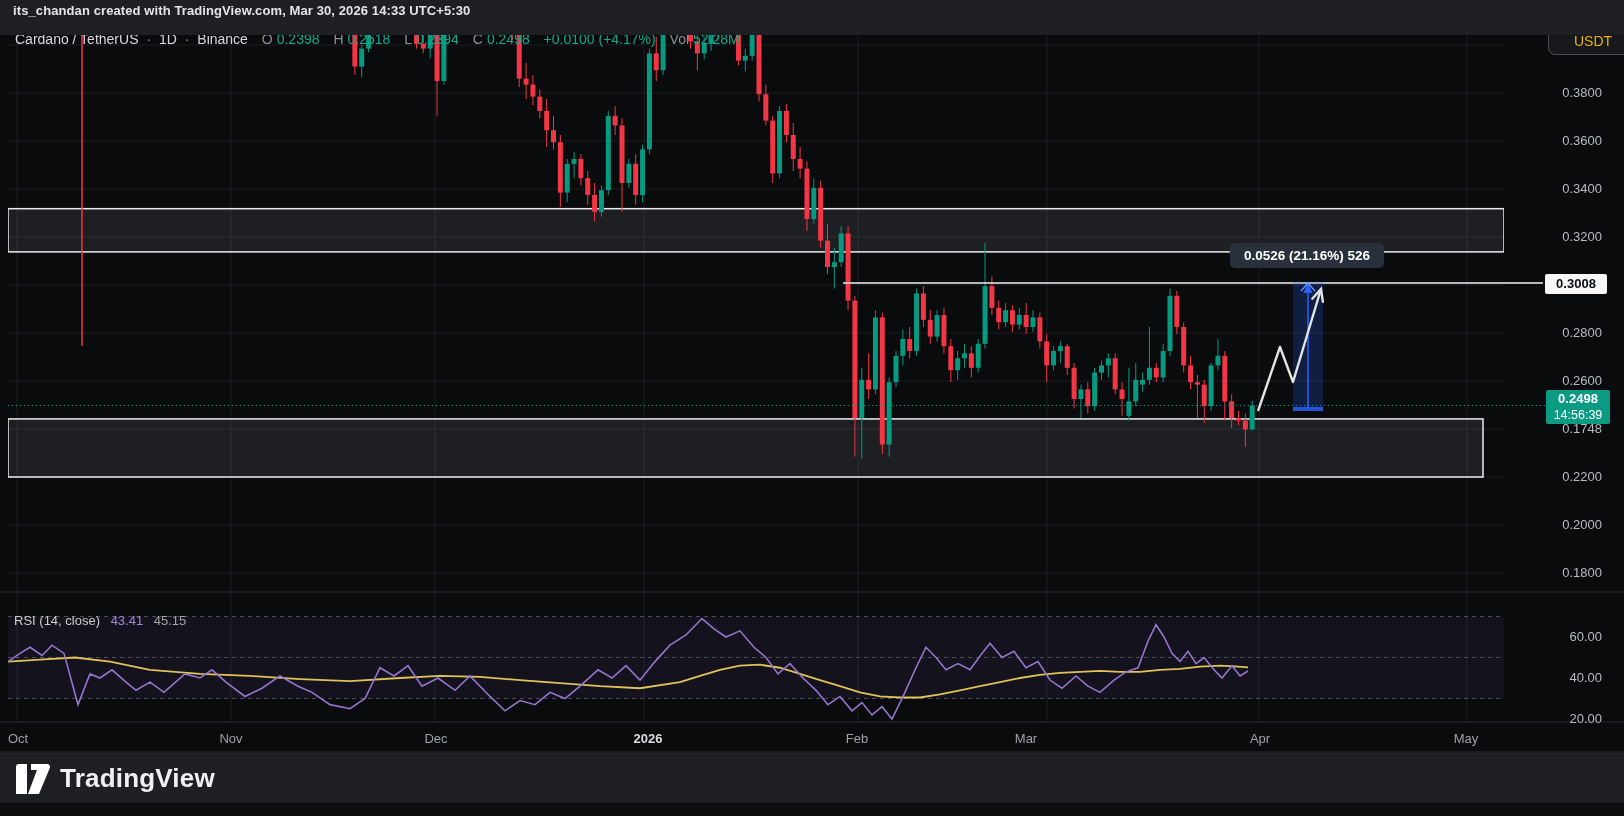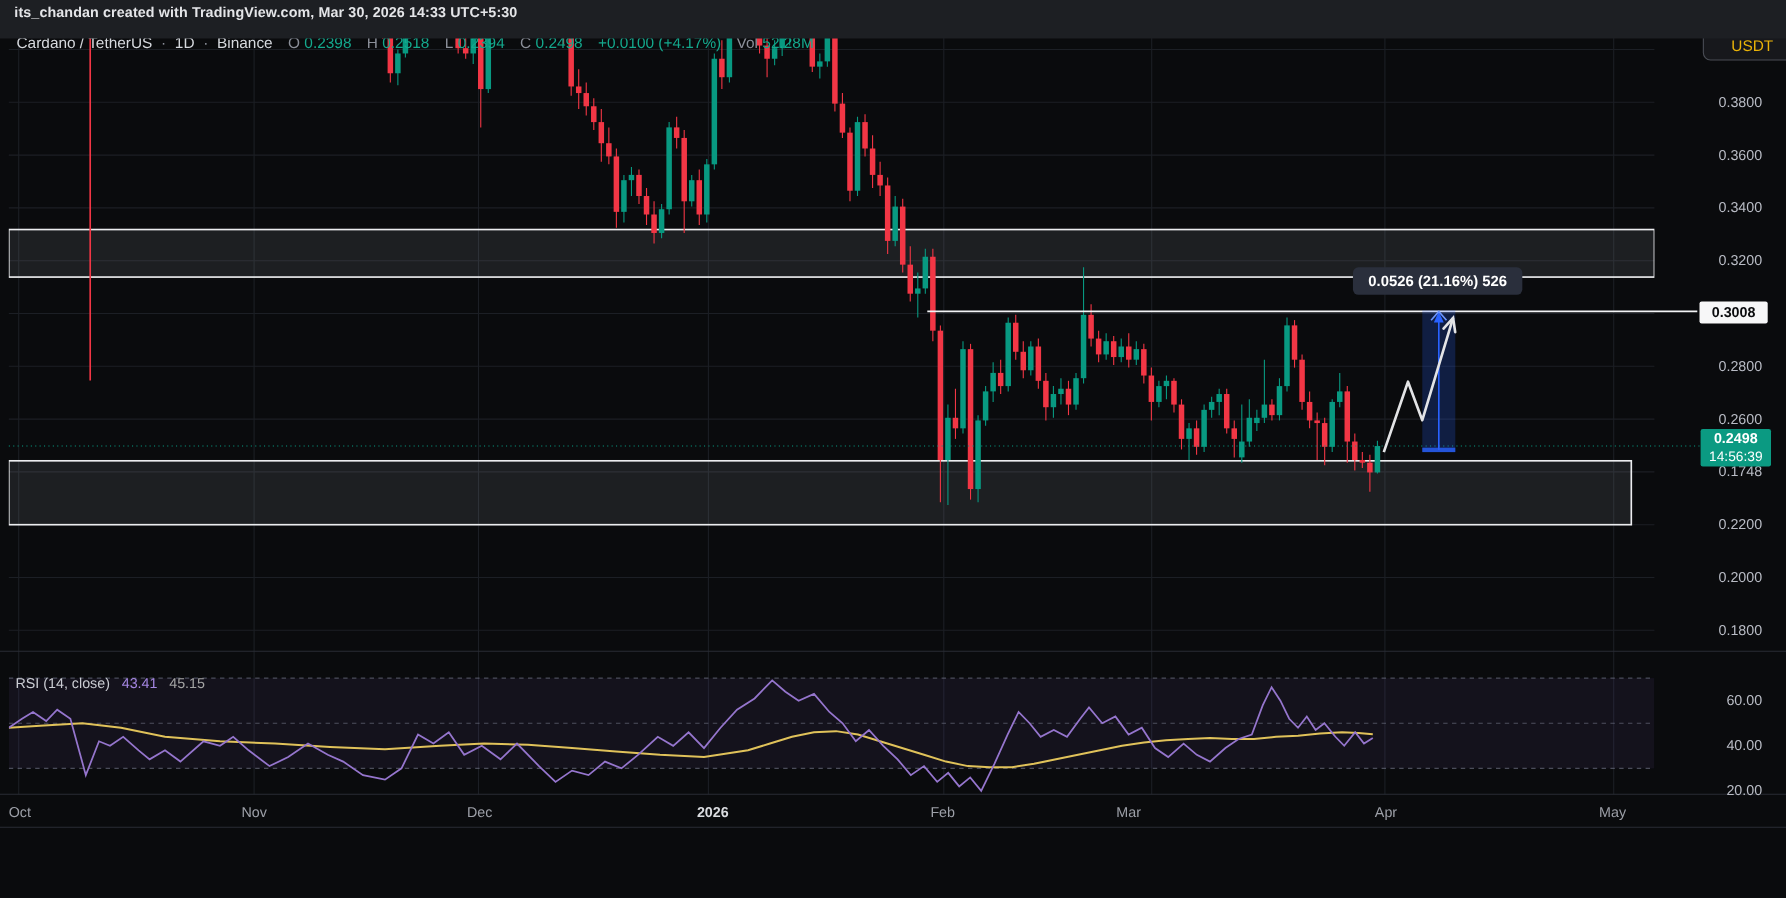--- a/index.html
+++ b/index.html
@@ -431,14 +431,24 @@
       <div class="time-label" style="left: 18px;">Oct</div>
       <div class="time-label" style="left: 231px;">Nov</div>
       <div class="time-label" style="left: 436px;">Dec</div>
       <div class="time-label major" style="left: 648px;">2026</div>
       <div class="time-label" style="left: 857px;">Feb</div>
       <div class="time-label" style="left: 991px; margin-left: 35px;">Mar</div>
       <div class="time-label" style="left: 1260px;">Apr</div>
       <div class="time-label" style="left: 1466px;">May</div>
     </div>
 
+  <div class="footer">
+    <div class="brand">
+      <svg width="34" height="30" viewBox="0 0 34 30">
+        <path d="M0 3 a3 3 0 0 1 3-3 h8 v30 h-11 z" fill="#ffffff"></path>
+        <path d="M15 0 h16 a3 3 0 0 1 2.6 4.5 L23 30 h-11 l9-24 h-6 z" fill="#ffffff"></path>
+      </svg>
+      <span class="brand-text">TradingView</span>
+    </div>
+    <div class="darkstrip"></div>
+  </div>
 
 </div>
 
 </body></html>

